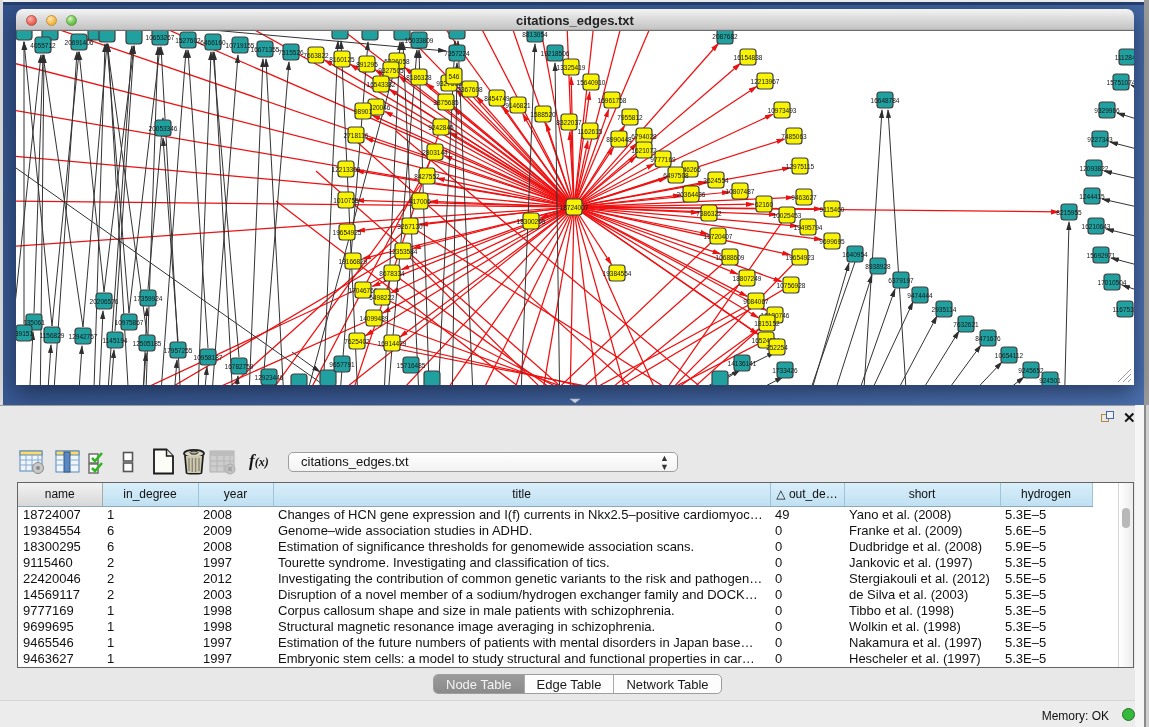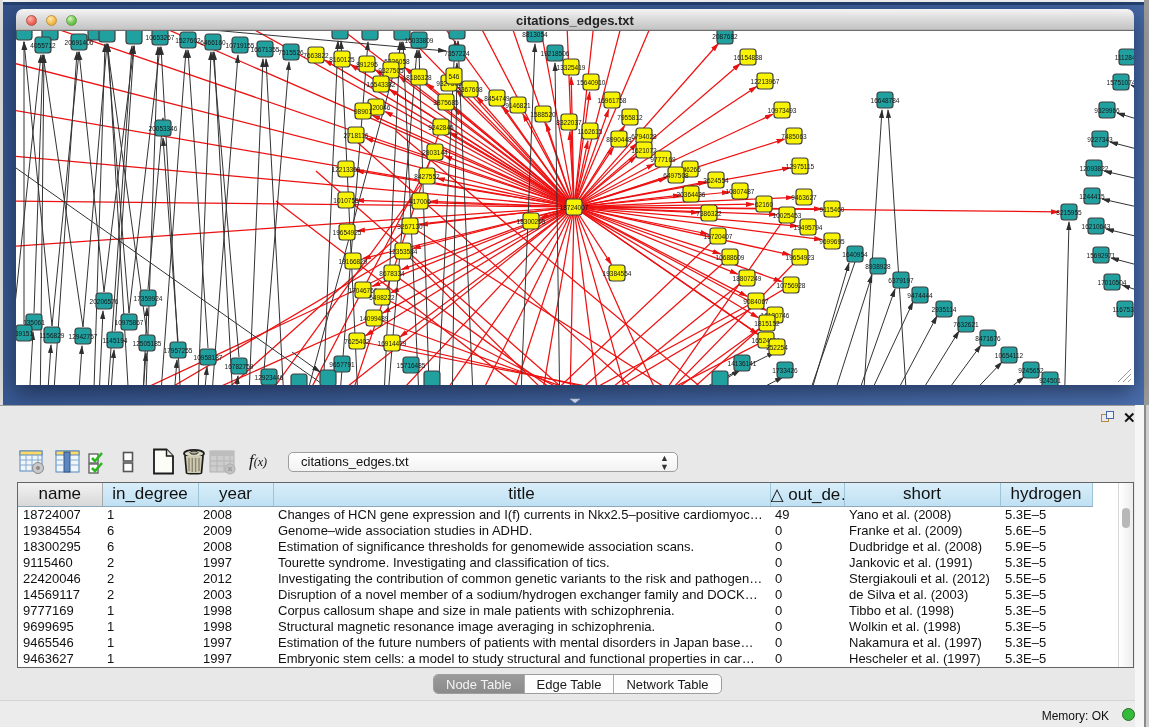--- a/index.html
+++ b/index.html
@@ -23,21 +23,21 @@
 #panelbar{position:absolute;left:0;top:406px;width:1149px;height:26px;background:linear-gradient(#f5f5f5,#e3e3e3)}
 #panelbar .t{position:absolute;left:22px;top:6px;font-size:12px;color:#1c1c1c}
 #floatico{position:absolute;left:1101px;top:411px;width:13px;height:12px}
 #closeico{position:absolute;left:1123px;top:409px;font-size:15px;font-weight:bold;color:#111}
 #toolbar{position:absolute;left:0;top:0;width:1149px;height:727px;pointer-events:none}
 #combo{position:absolute;left:288px;top:452px;width:390px;height:20px;background:linear-gradient(#ffffff,#f2f2f2);border:1px solid #9e9e9e;border-radius:5px;font-size:13px;color:#111;padding:1px 0 0 12px}
 #combo .arr{position:absolute;right:8px;top:1px;font-size:9px;color:#333;line-height:9px;text-align:center}
 
 #tablewrap{position:absolute;left:17px;top:482px;width:1117px;height:186px;background:#fff;border:1px solid #646464}
 table{border-collapse:collapse;table-layout:fixed;width:1074px;font-size:13px;color:#111}
-th{height:23px;font-weight:normal;font-size:17px;background:linear-gradient(#d9eefa,#bfe0f2);border-right:1px solid #9fc4d8;border-bottom:1px solid #8aa9bd;padding:0;overflow:hidden;white-space:nowrap}
+th{height:23px;font-weight:normal;font-size:12px;background:linear-gradient(#d9eefa,#bfe0f2);border-right:1px solid #9fc4d8;border-bottom:1px solid #8aa9bd;padding:0;overflow:hidden;white-space:nowrap}
 th.g{background:linear-gradient(#f2f2f2,#d8d8d8);border-right:1px solid #aaa}
 td{height:16px;padding:0 0 0 5px;overflow:hidden;white-space:nowrap;text-overflow:ellipsis}
 .c0{width:84px}.c1{width:96px}.c2{width:75px}.c3{width:497px}.c4{width:74px}.c5{width:156px}.c6{width:92px}
 #vscroll{position:absolute;right:0px;top:0px;width:15px;height:184px;background:linear-gradient(90deg,#ffffff,#ededed);border-left:1px solid #d8d8d8}
 #vthumb{position:absolute;left:3px;top:25px;width:8px;height:20px;border-radius:4px;background:#b8b8b8}
 
 #tabs{position:absolute;left:433px;top:674px;height:20px;display:flex;border:1px solid #9e9e9e;border-radius:5px;overflow:hidden;background:#fdfdfd}
 #tabs div{padding:2px 12px 4px 12px;font-size:13px;color:#1a1a1a;border-right:1px solid #aaa}
 #tabs div:last-child{border-right:none}
 #tabs .sel{background:linear-gradient(#9a9a9a,#8b8b8b);color:#f4f4f4}
@@ -600,21 +600,21 @@
         <path d="M3 8 L4.5 25 C4.5 26 19.5 26 19.5 25 L21 8" fill="#cdc9b2" stroke="#1c1c1c" stroke-width="1.7"></path>
         <path d="M7 10v13M10.3 10v14M13.6 10v14M17 10v13" stroke="#8b8772" stroke-width="1.4"></path>
       </svg>
       <svg style="position:absolute;left:209px;top:450px" width="27" height="25" viewBox="0 0 27 25">
         <rect x="1" y="1" width="24" height="21" fill="#cdcdcd" stroke="#b0b0b0"></rect>
         <rect x="1" y="1" width="24" height="5" fill="#bdbdbd"></rect>
         <path d="M1 11h24M1 16h24M8 6v16M15 6v16M21 6v16" stroke="#b5b5b5" fill="none"></path>
         <circle cx="21" cy="19" r="5" fill="#c3c3c3" stroke="#adadad"></circle>
         <path d="M19 17l4 4M23 17l-4 4" stroke="#9f9f9f" stroke-width="1.5"></path>
       </svg>
-      <div style="position:absolute;left:249px;top:451px;font-size:17px;font-style:italic;font-weight:normal;color:#111;font-family:'Liberation Serif',serif">f<span style="font-size:12px">(x)</span></div>
+      <div style="position:absolute;left:249px;top:451px;font-size:17px;font-style:italic;font-weight:bold;color:#111;font-family:'Liberation Serif',serif">f<span style="font-size:12px">(x)</span></div>
     </div>
   <div id="combo">citations_edges.txt<span class="arr">▲<br>▼</span></div>
   <div id="tablewrap">
     <table>
       <tbody>
           <tr>
             <th class="g c0">name</th>
             <th class="c1">in_degree</th>
             <th class="c2">year</th>
             <th class="c3">title</th>
@@ -648,21 +648,21 @@
             <td class="c4">0</td>
             <td class="c5">Dudbridge et al. (2008)</td>
             <td class="c6">5.9E–5</td>
           </tr>
 <tr>
             <td class="c0">9115460</td>
             <td class="c1">2</td>
             <td class="c2">1997</td>
             <td class="c3">Tourette syndrome. Investigating and classification of tics.</td>
             <td class="c4">0</td>
-            <td class="c5">Jankovic et al. (1991)</td>
+            <td class="c5">Jankovic et al. (1997)</td>
             <td class="c6">5.3E–5</td>
           </tr>
 <tr>
             <td class="c0">22420046</td>
             <td class="c1">2</td>
             <td class="c2">2012</td>
             <td class="c3">Investigating the contribution of common genetic variants to the risk and pathogen…</td>
             <td class="c4">0</td>
             <td class="c5">Stergiakouli et al. (2012)</td>
             <td class="c6">5.5E–5</td>

